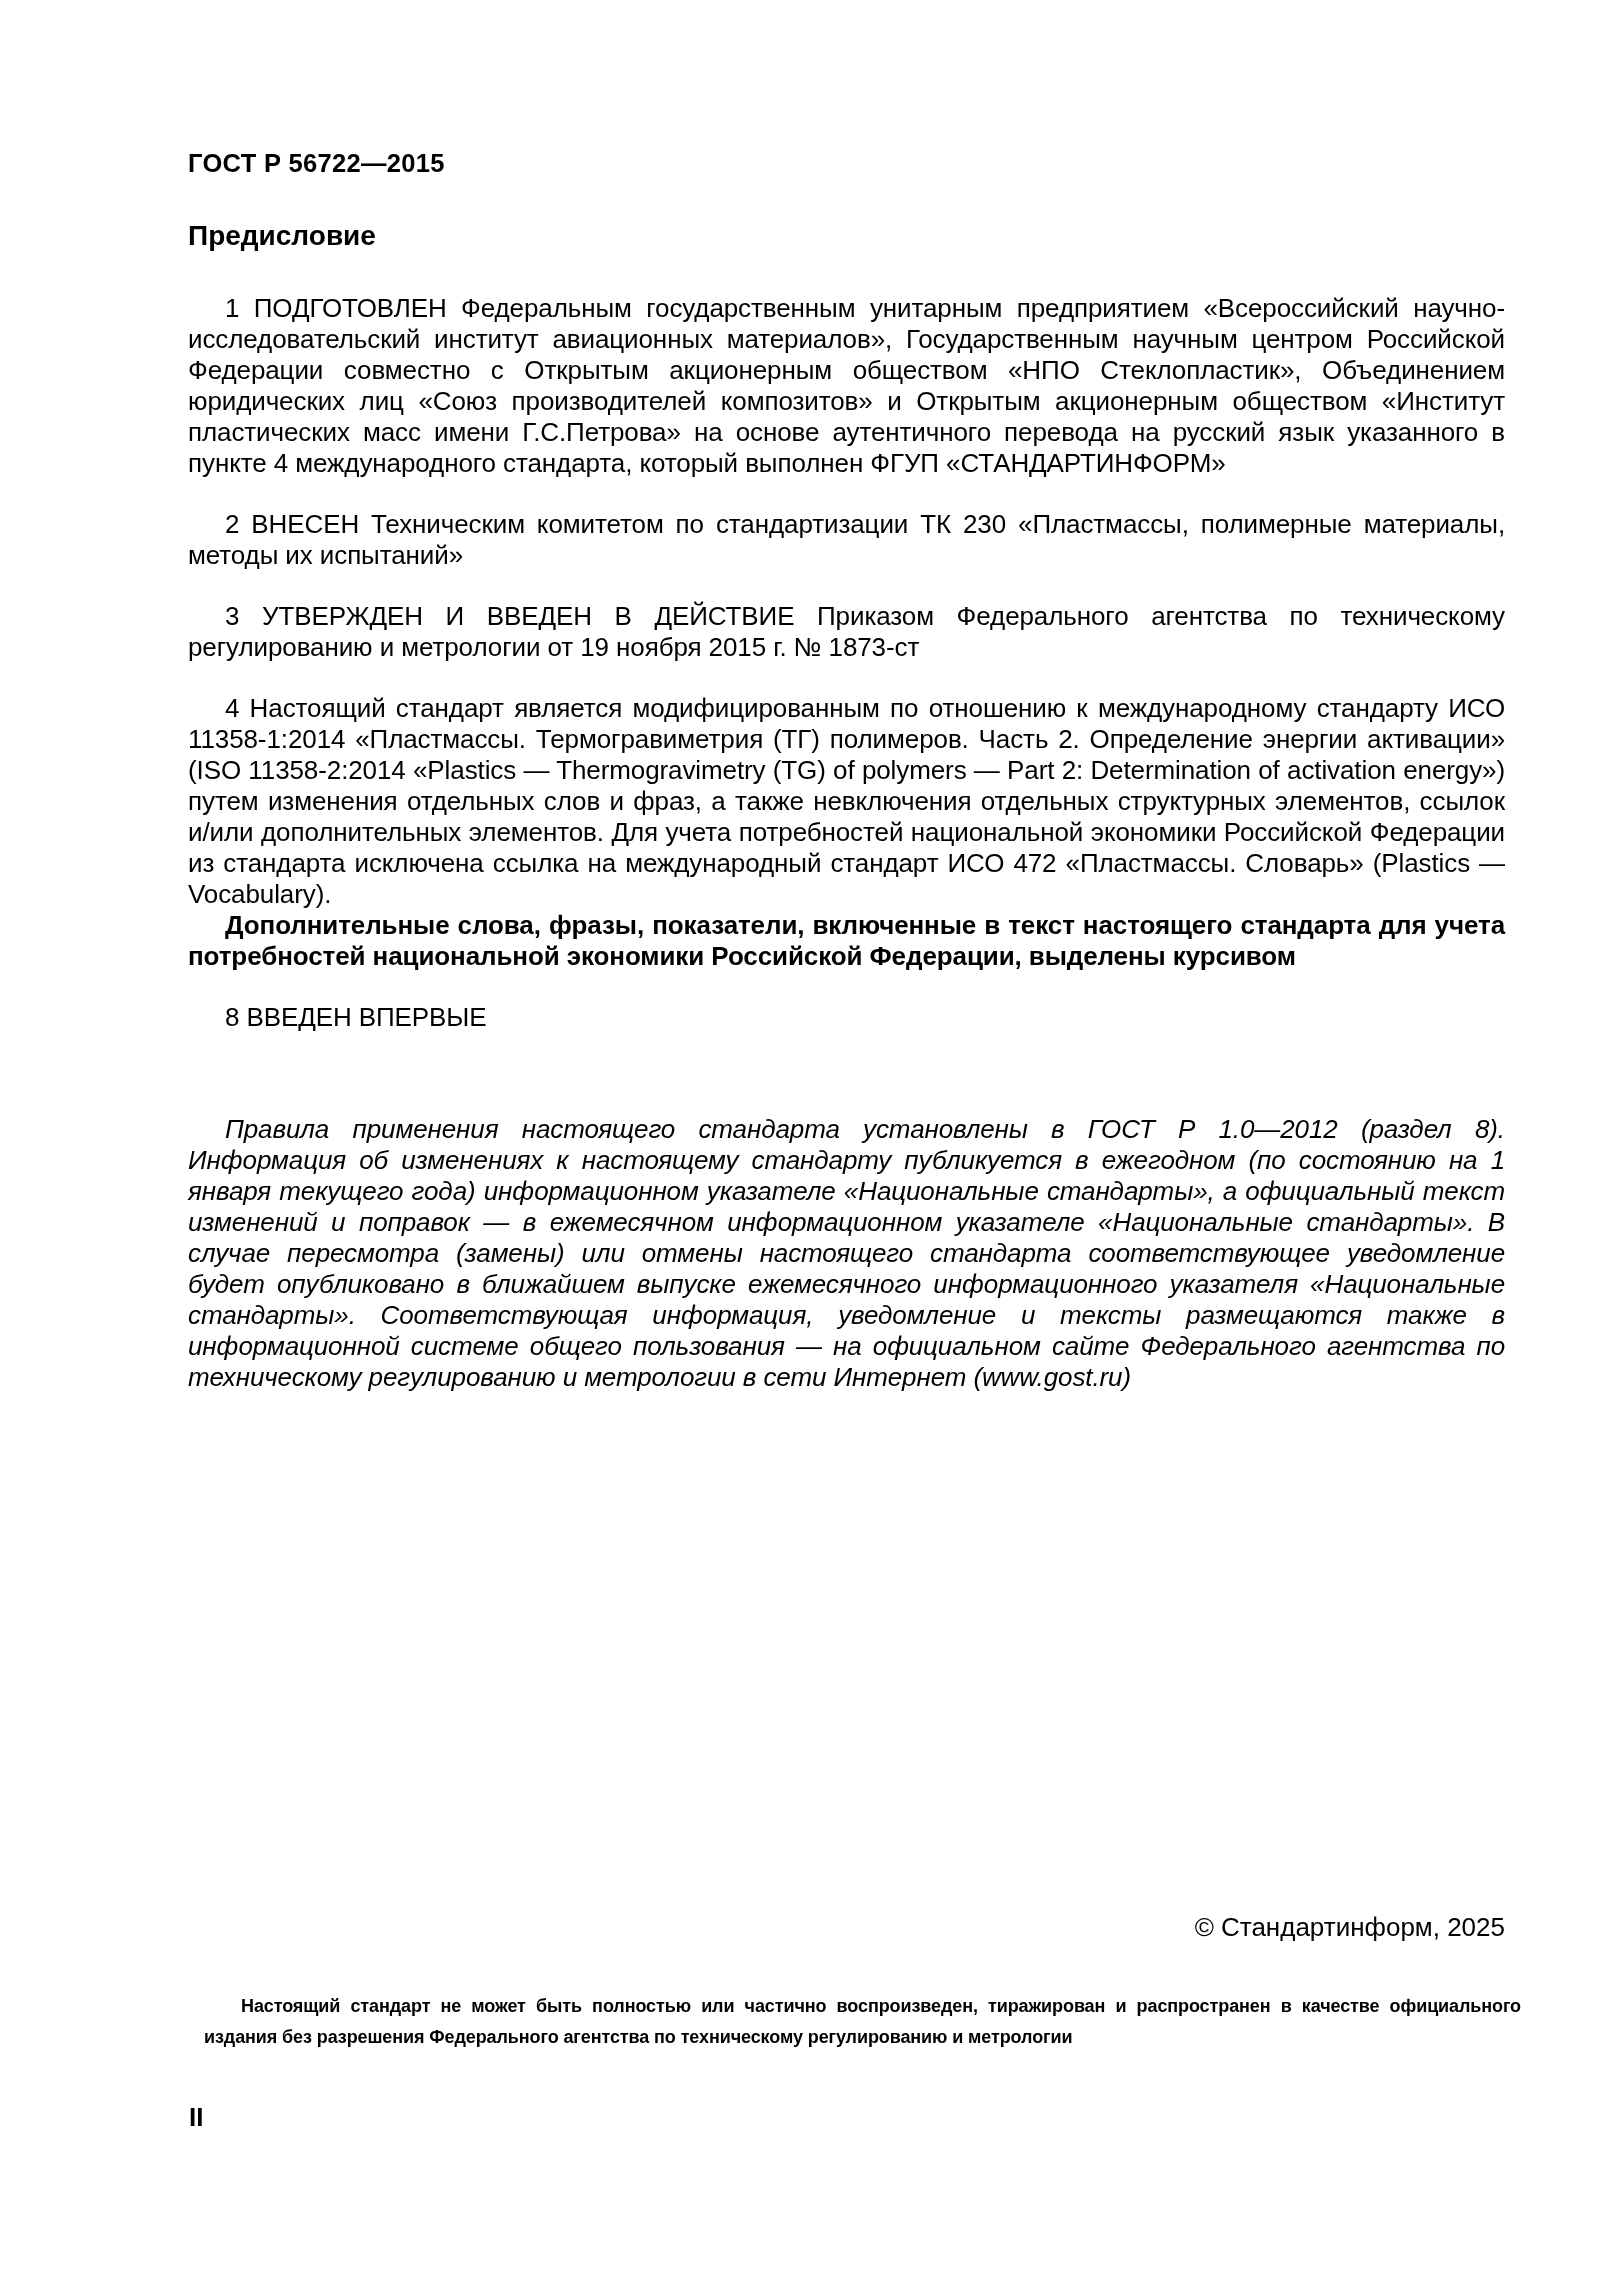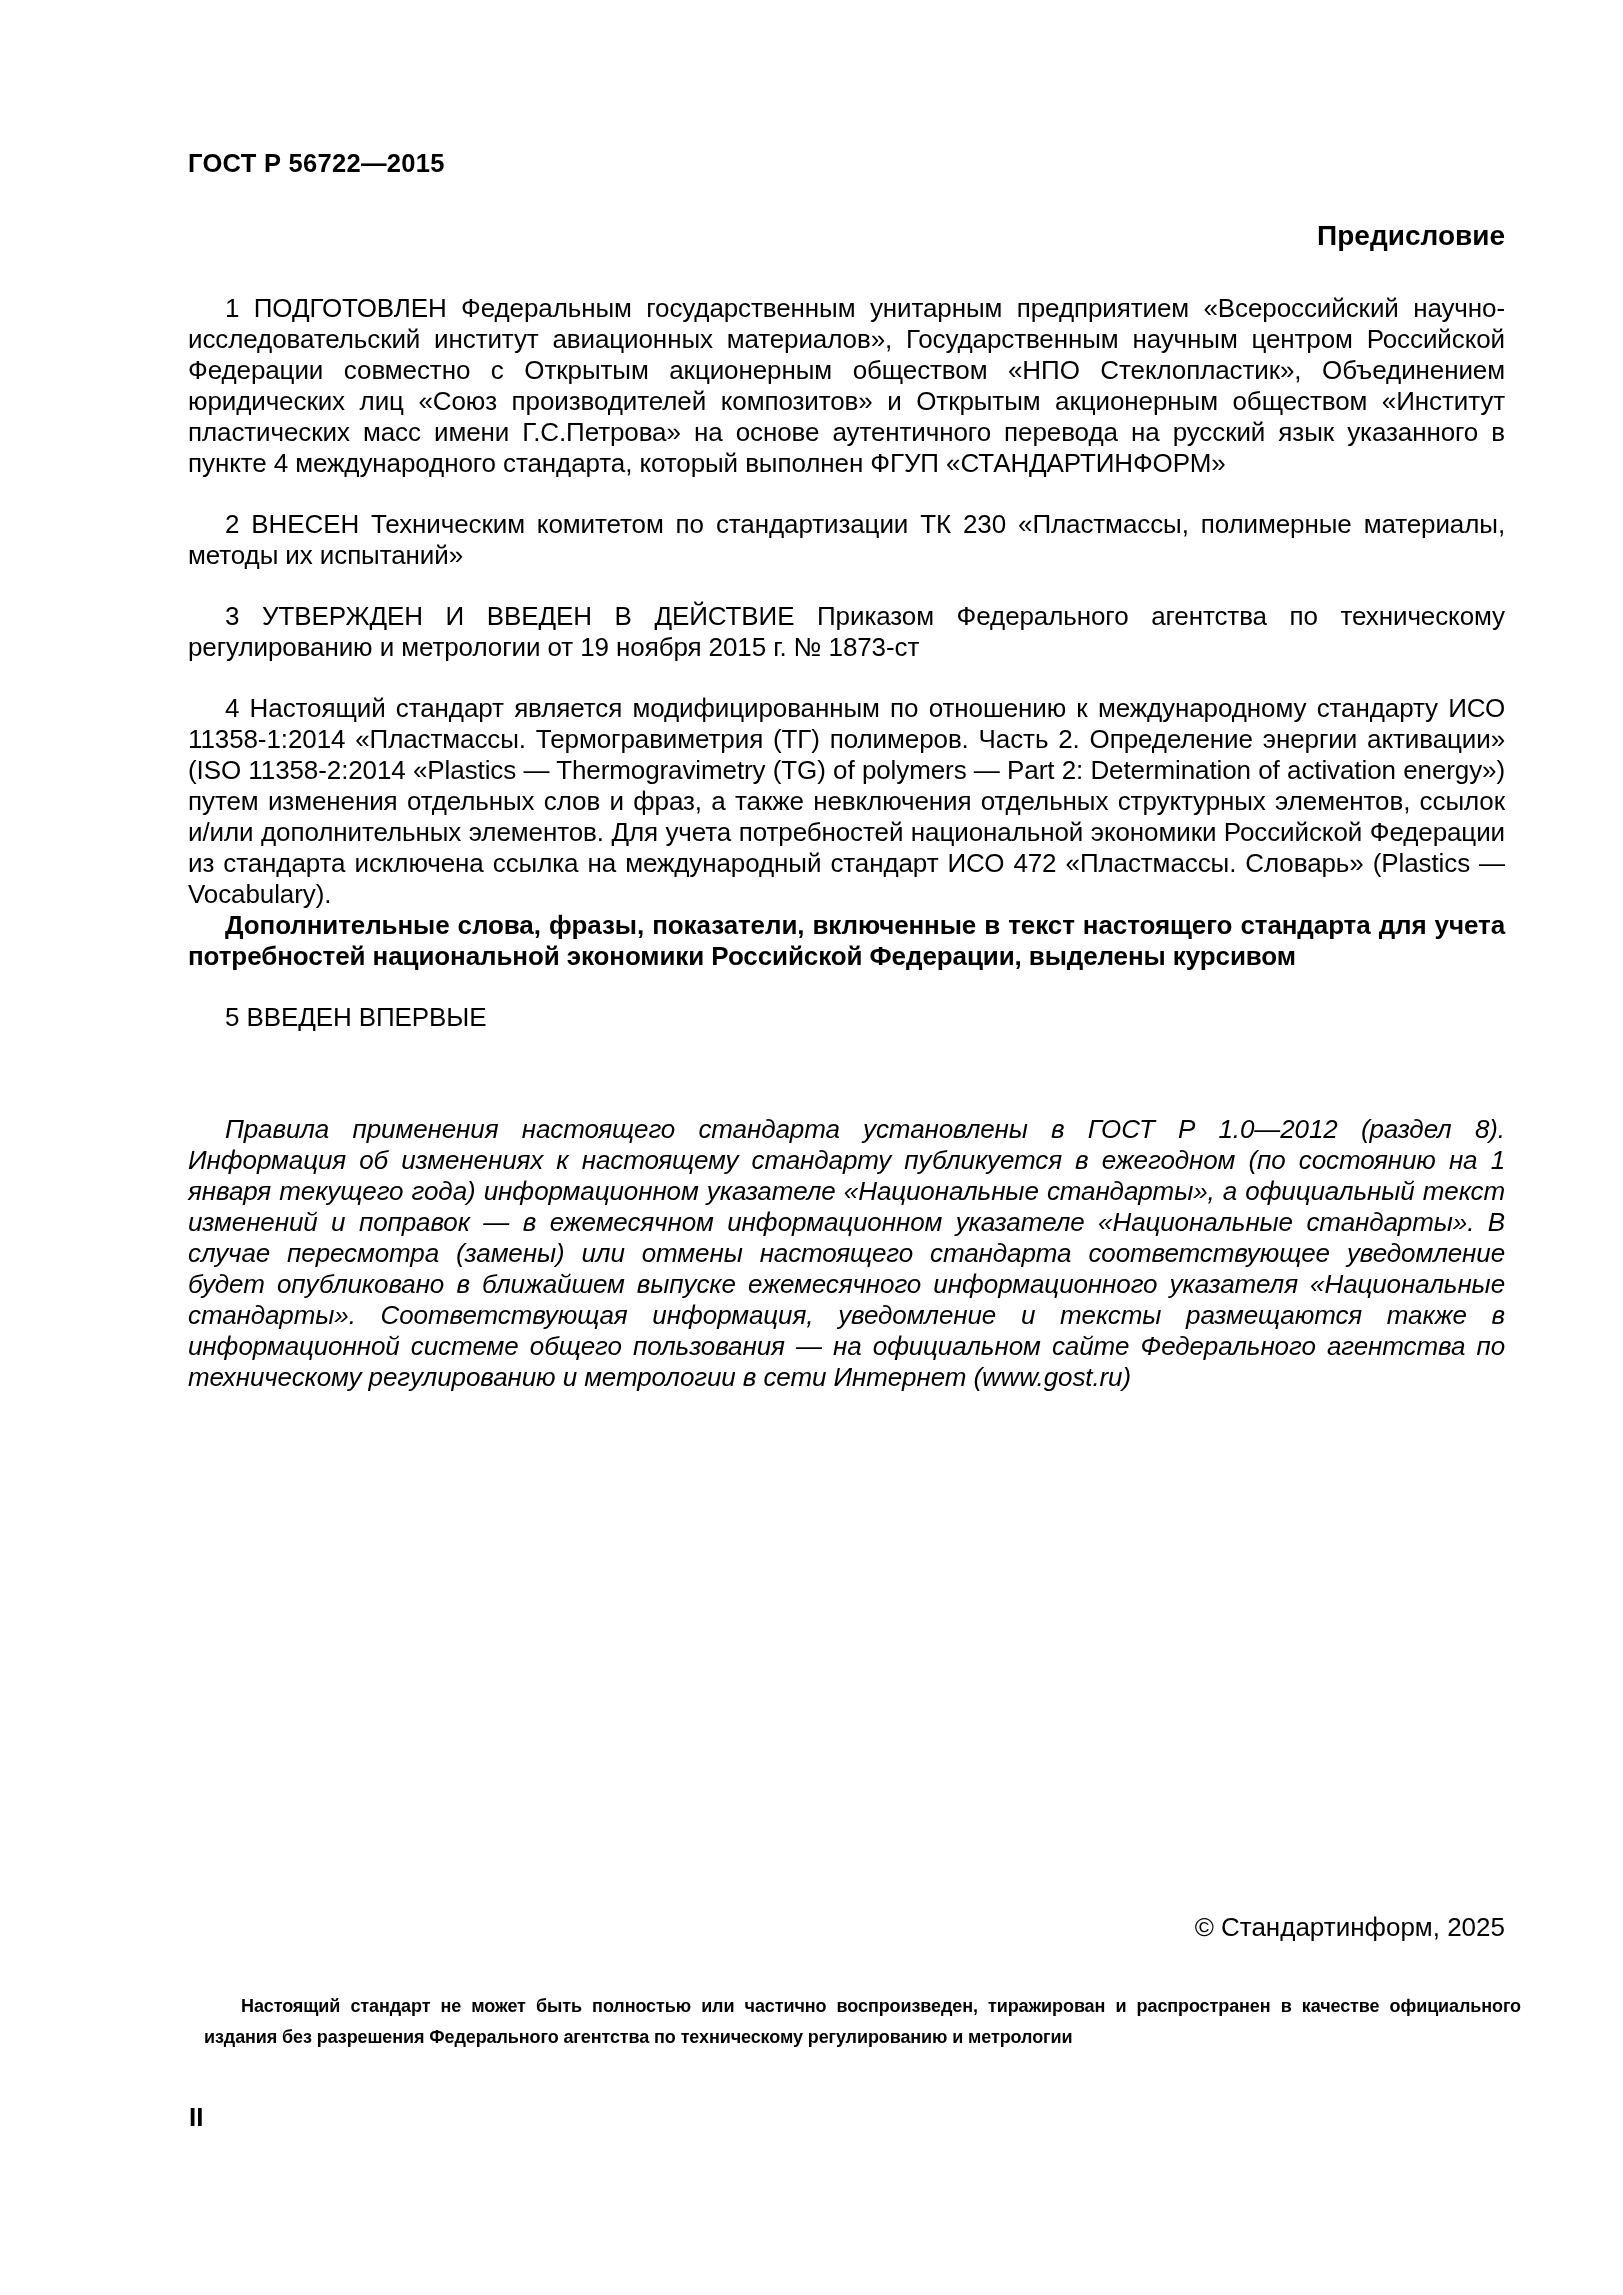--- a/index.html
+++ b/index.html
@@ -24,21 +24,21 @@
   }
   .doc-number {
     margin-top: 148px;
     font-weight: bold;
     font-size: 25.5px;
     line-height: 30px;
     letter-spacing: 0.3px;
   }
   .page-heading {
     margin-top: 42px;
-    text-align: right;
+    text-align: left;
     font-weight: bold;
     font-size: 28px;
     line-height: 32px;
   }
   p.body-par {
     margin: 30px 0 0 0;
     font-size: 26px;
     line-height: 31px;
     letter-spacing: -0.1px;
     text-align: justify;
@@ -100,21 +100,21 @@
     <p class="body-par first-par">1 ПОДГОТОВЛЕН Федеральным государственным унитарным предприятием «Всероссийский научно-исследовательский институт авиационных материалов», Государственным научным центром Российской Федерации совместно с Открытым акционерным обществом «НПО Стеклопластик», Объединением юридических лиц «Союз производителей композитов» и Открытым акционерным обществом «Институт пластических масс имени Г.С.Петрова» на основе аутентичного перевода на русский язык указанного в пункте 4 международного стандарта, который выполнен ФГУП «СТАНДАРТИНФОРМ»</p>
 
     <p class="body-par">2 ВНЕСЕН Техническим комитетом по стандартизации ТК 230 «Пластмассы, полимерные материалы, методы их испытаний»</p>
 
     <p class="body-par">3 УТВЕРЖДЕН И ВВЕДЕН В ДЕЙСТВИЕ Приказом Федерального агентства по техническому регулированию и метрологии от 19 ноября 2015 г. № 1873-ст</p>
 
     <p class="body-par">4 Настоящий стандарт является модифицированным по отношению к международному стандарту ИСО 11358-1:2014 «Пластмассы. Термогравиметрия (ТГ) полимеров. Часть 2. Определение энергии активации» (ISO 11358-2:2014 «Plastics — Thermogravimetry (TG) of polymers — Part 2: Determination of activation energy») путем изменения отдельных слов и фраз, а также невключения отдельных структурных элементов, ссылок и/или дополнительных элементов. Для учета потребностей национальной экономики Российской Федерации из стандарта исключена ссылка на международный стандарт ИСО 472 «Пластмассы. Словарь» (Plastics — Vocabulary).</p>
 
     <p class="body-par no-gap">Дополнительные слова, фразы, показатели, включенные в текст настоящего стандарта для учета потребностей национальной экономики Российской Федерации, выделены курсивом</p>
 
-    <p class="body-par">5 ВВЕДЕН ВПЕРВЫЕ</p>
+    <p class="body-par">8 ВВЕДЕН ВПЕРВЫЕ</p>
 
     <p class="body-par rules-par">Правила применения настоящего стандарта установлены в ГОСТ Р 1.0—2012 (раздел 8). Информация об изменениях к настоящему стандарту публикуется в ежегодном (по состоянию на 1 января текущего года) информационном указателе «Национальные стандарты», а официальный текст изменений и поправок — в ежемесячном информационном указателе «Национальные стандарты». В случае пересмотра (замены) или отмены настоящего стандарта соответствующее уведомление будет опубликовано в ближайшем выпуске ежемесячного информационного указателя «Национальные стандарты». Соответствующая информация, уведомление и тексты размещаются также в информационной системе общего пользования — на официальном сайте Федерального агентства по техническому регулированию и метрологии в сети Интернет (www.gost.ru)</p>
 
   </div>
 
   <div class="copyright-line">© Стандартинформ, 2025</div>
 
   <p class="restriction-par">Настоящий стандарт не может быть полностью или частично воспроизведен, тиражирован и распространен в качестве официального издания без разрешения Федерального агентства по техническому регулированию и метрологии</p>
 
   <div class="page-number">II</div>

